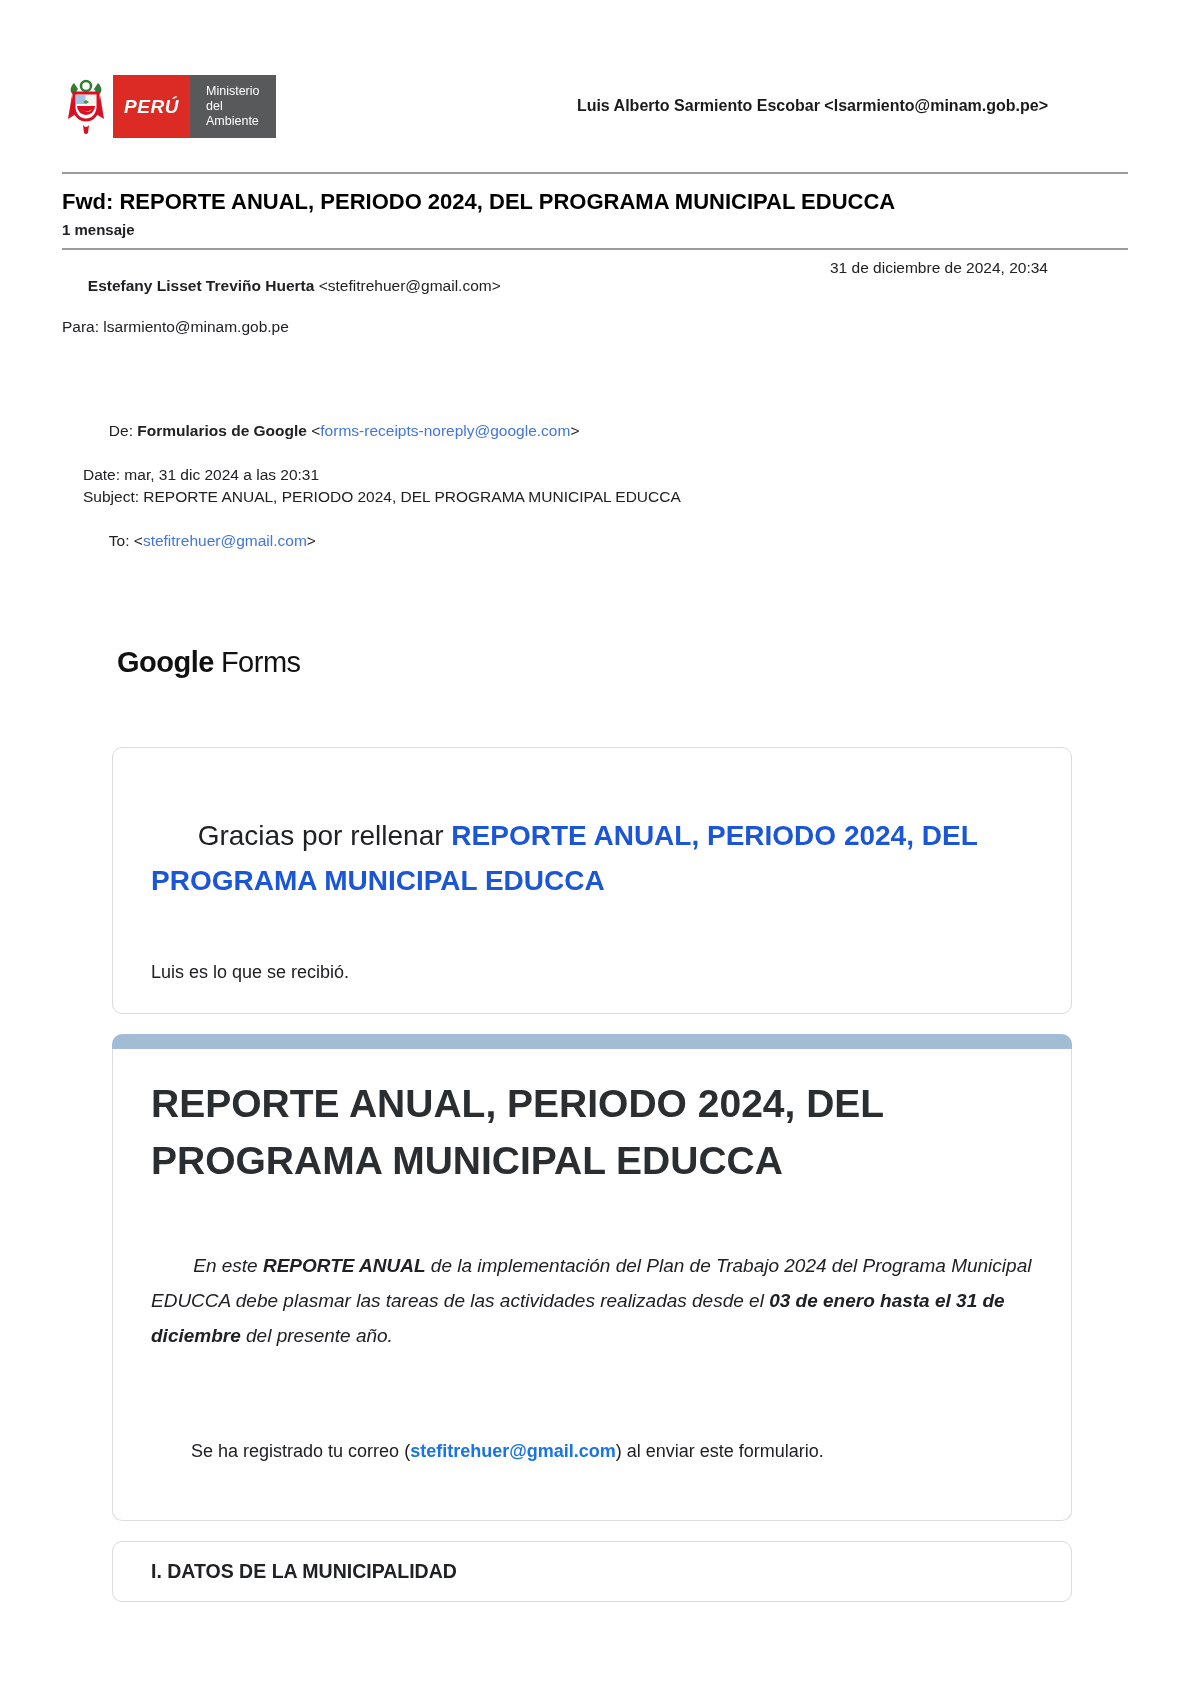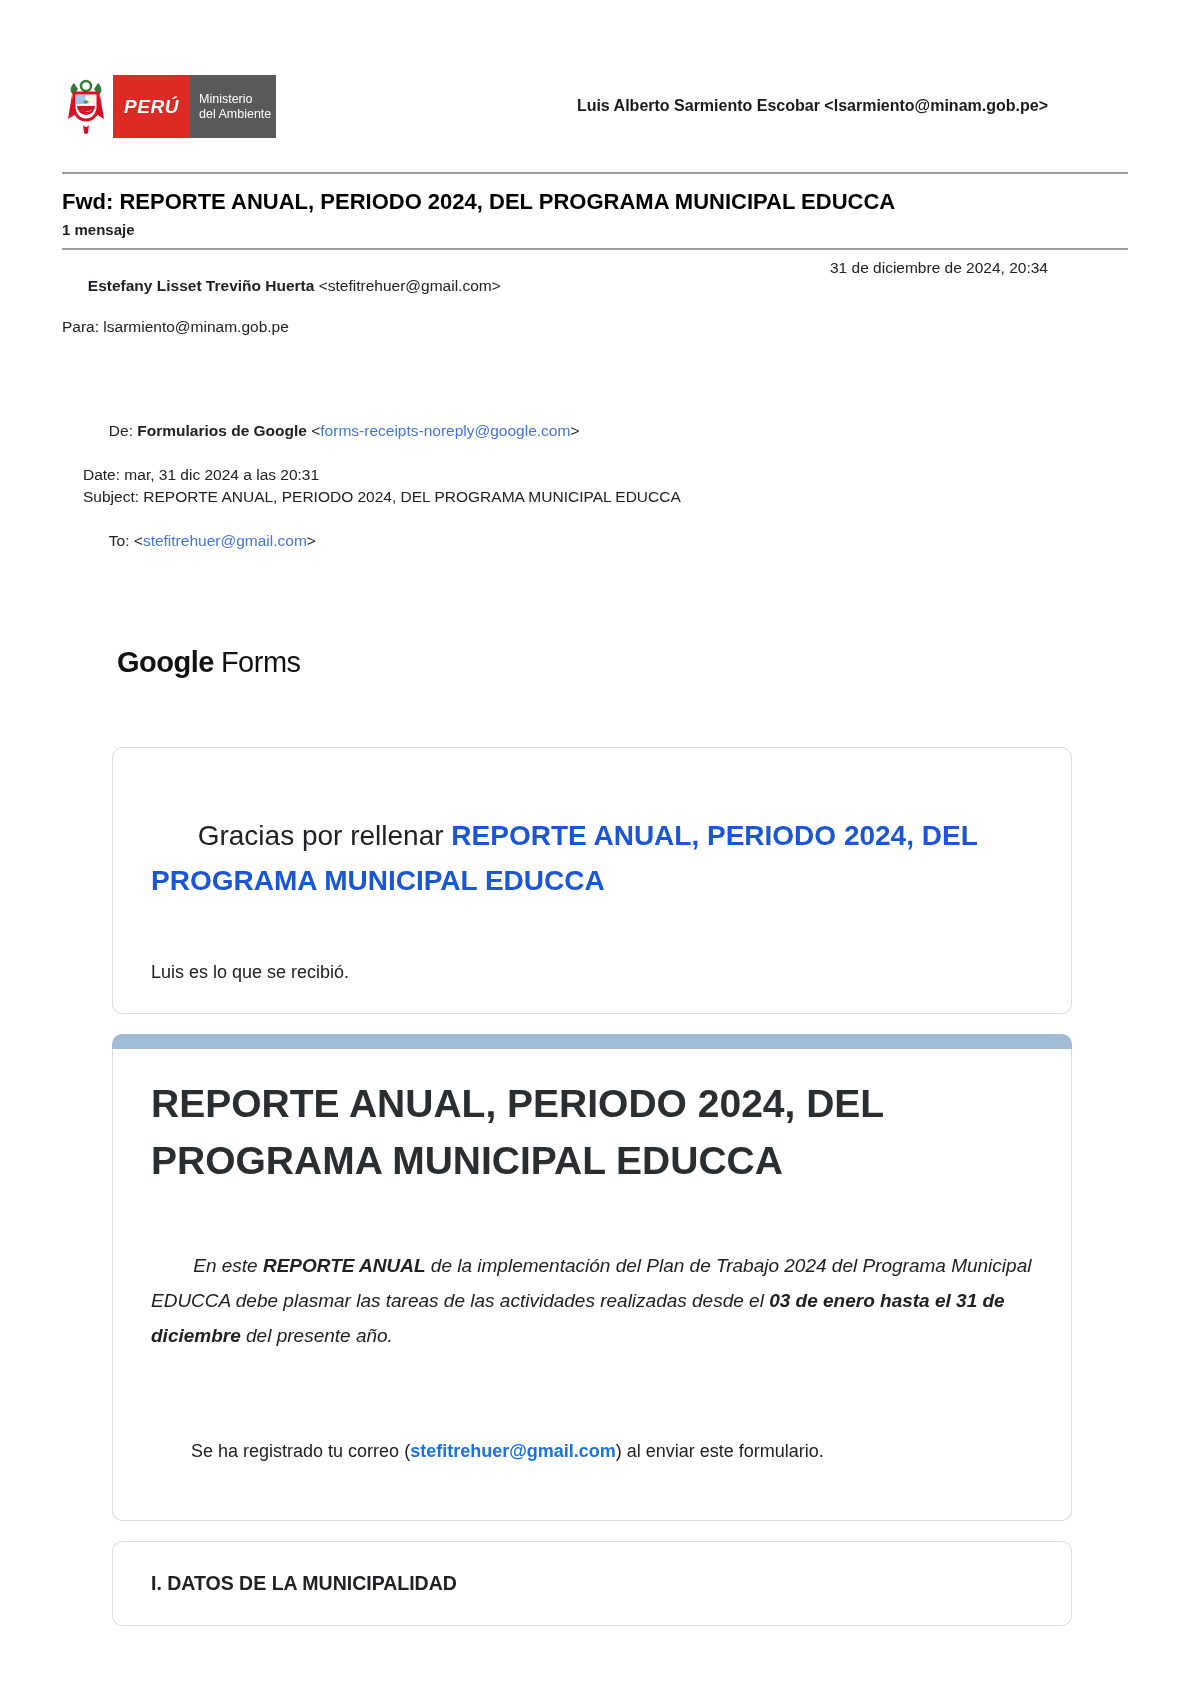--- a/index.html
+++ b/index.html
@@ -13,21 +13,21 @@
 
   
   .header-row { display:flex; justify-content:space-between; align-items:flex-start; }
   .logo { display:flex; height:63px; }
   .coat-box { width:48px; height:63px; display:flex; align-items:center; justify-content:center; background:#fff; }
   .peru-box { width:77px; height:63px; margin-left:3px; background:#dc2a25; color:#fff;
               display:flex; align-items:center; justify-content:center;
               font-weight:bold; font-size:19px; letter-spacing:.5px;font-style:italic; }
   .ministry-box { width:86px; height:63px; background:#58595b; color:#fff;
                   display:flex; flex-direction:column; justify-content:center;
-                  font-size:12.5px; line-height:15px; padding-left:9px; }
+                  font-size:12.5px; line-height:15px; padding-left:16px; }
   .account { font-weight:bold; font-size:16px; margin-top:22px; padding-right:80px; color:#1a1a1a; }
 
   .divider { border:none; height:2px; background:#9c9c9c; }
   .divider1 { margin-top:34px; }
   .divider2 { margin-top:10px; }
 
   h1.subject { font-size:22px; font-weight:bold; color:#000; margin-top:14px; line-height:28px; }
   .msg-count { font-size:15px; margin-top:5px; color:#202124;font-weight:bold; }
 
   .sender-row { display:flex; justify-content:space-between; margin-top:9px; font-size:15.5px; }
@@ -55,21 +55,21 @@
   .form-link { color:#1b56d6; font-weight:bold; }
   .received-note { font-size:18px; margin-top:14px; color:#202124; }
 
   .card-form { margin-top:20px; border:none; border-radius:10px; }
   .card-topbar { height:15px; background:#a2bcd6; border-radius:10px 10px 0 0; }
   .card-form-body { border:1px solid #dadce0; border-top:none; border-radius:0 0 10px 10px; padding:26px 38px 30px; }
   .form-title { font-size:39px; font-weight:bold; line-height:57px; color:#2b2e31; }
   .form-desc { margin-top:24px; font-size:19px; line-height:35px; font-style:italic; color:#202124; }
   .email-note { margin-top:24px; font-size:18px; line-height:26px; color:#202124; }
 
-  .card-section { margin-top:20px; padding:30px 38px; }
+  .card-section { margin-top:20px; padding:18px 38px; }
   .section-title { font-size:19.5px; font-weight:bold; color:#202124; }
 </style>
 </head>
 <body>
 
 <div class="container">
 
   <div class="header-row">
     <div class="logo">
       <div class="coat-box">

